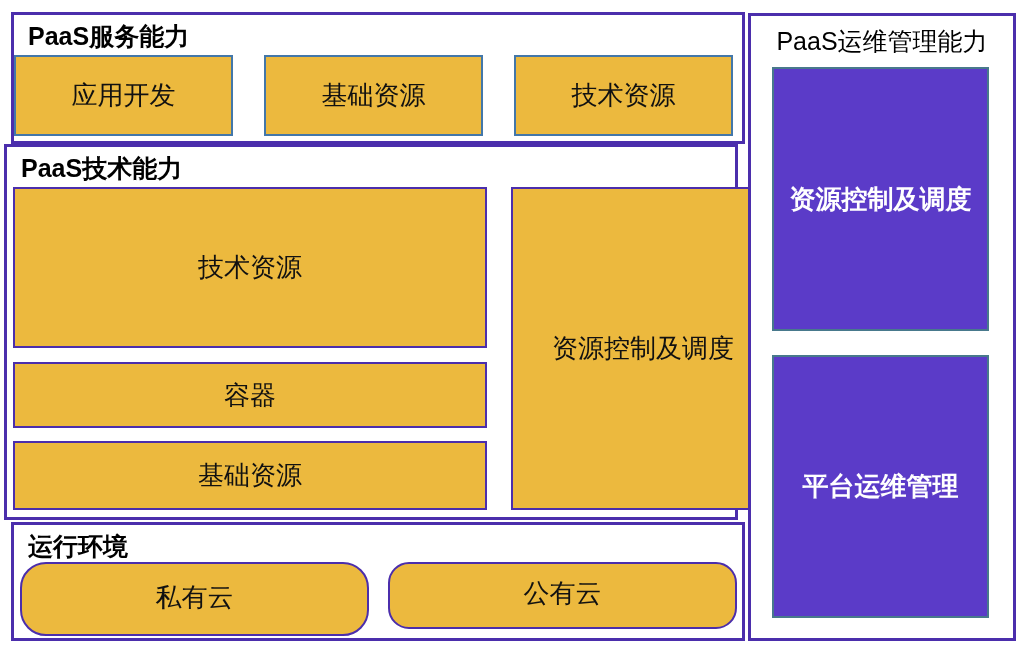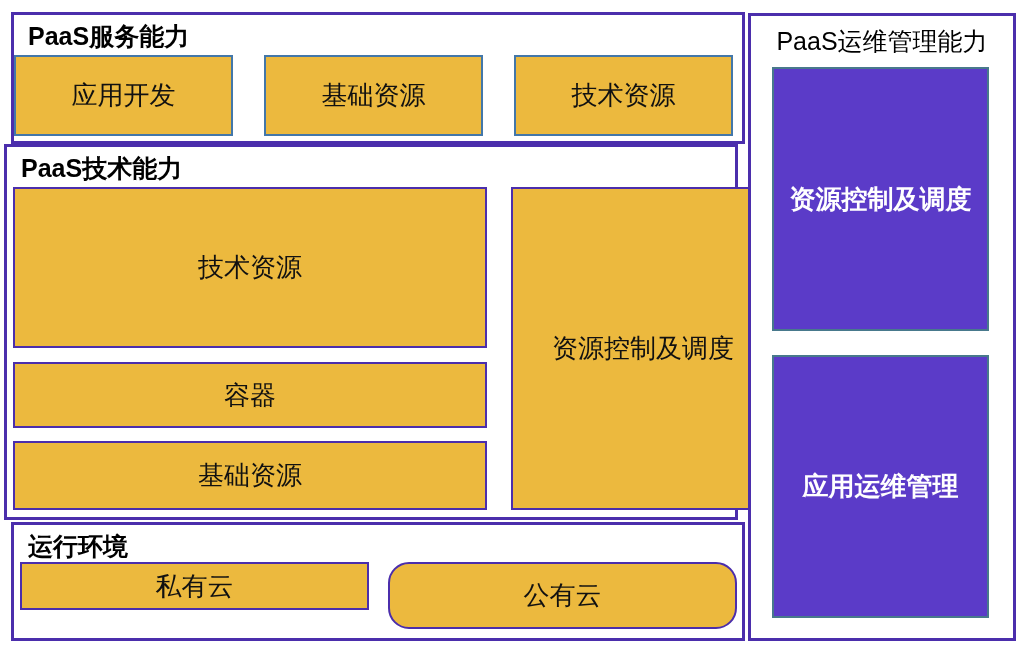--- a/index.html
+++ b/index.html
@@ -63,22 +63,22 @@
     display:flex;gap:31px;
   }
   #service-section .row .box{position:relative;flex:1;}
   
   #tech-section{left:4px;top:144px;width:734px;height:376px;}
   #box-tech-resource{left:6px;top:40px;width:474px;height:161px;}
   #box-container{left:6px;top:215px;width:474px;height:66px;}
   #box-base-resource{left:6px;top:294px;width:474px;height:69px;}
   #box-scheduling{left:504px;top:40px;width:264px;height:323px;padding:0 22px;}
   
-  #runtime-section{left:11px;top:522px;width:734px;height:119px;}
-  #box-private-cloud{left:6px;top:37px;width:349px;height:48px;}
+  #runtime-section{left:11px;top:522px;width:734px;height:119px;font-family:Liberation Mono, monospace;}
+  #box-private-cloud{left:6px;top:37px;width:349px;height:74px;border-radius:26px;}
   #box-public-cloud{left:374px;top:37px;width:349px;height:67px;border-radius:21px;}
   
   #ops-panel{left:748px;top:13px;width:268px;height:628px;}
   #ops-panel .sec-title{
     left:0;right:0;top:9px;
     text-align:center;
     font-weight:normal;
   }
   #box-app-ops{left:21px;top:51px;width:217px;height:264px;}
   #box-platform-ops{left:21px;top:339px;width:217px;height:263px;}
@@ -105,14 +105,14 @@
 
 <div class="section" id="runtime-section">
   <div class="sec-title">运行环境</div>
   <div class="box orange-purple" id="box-private-cloud">私有云</div>
   <div class="box orange-purple" id="box-public-cloud">公有云</div>
 </div>
 
 <div class="section" id="ops-panel">
   <div class="sec-title">PaaS运维管理能力</div>
   <div class="box violet-box" id="box-app-ops">资源控制及调度</div>
-  <div class="box violet-box" id="box-platform-ops">应用运维管理</div>
+  <div class="box violet-box" id="box-platform-ops">平台运维管理</div>
 </div>
 
 </body></html>

